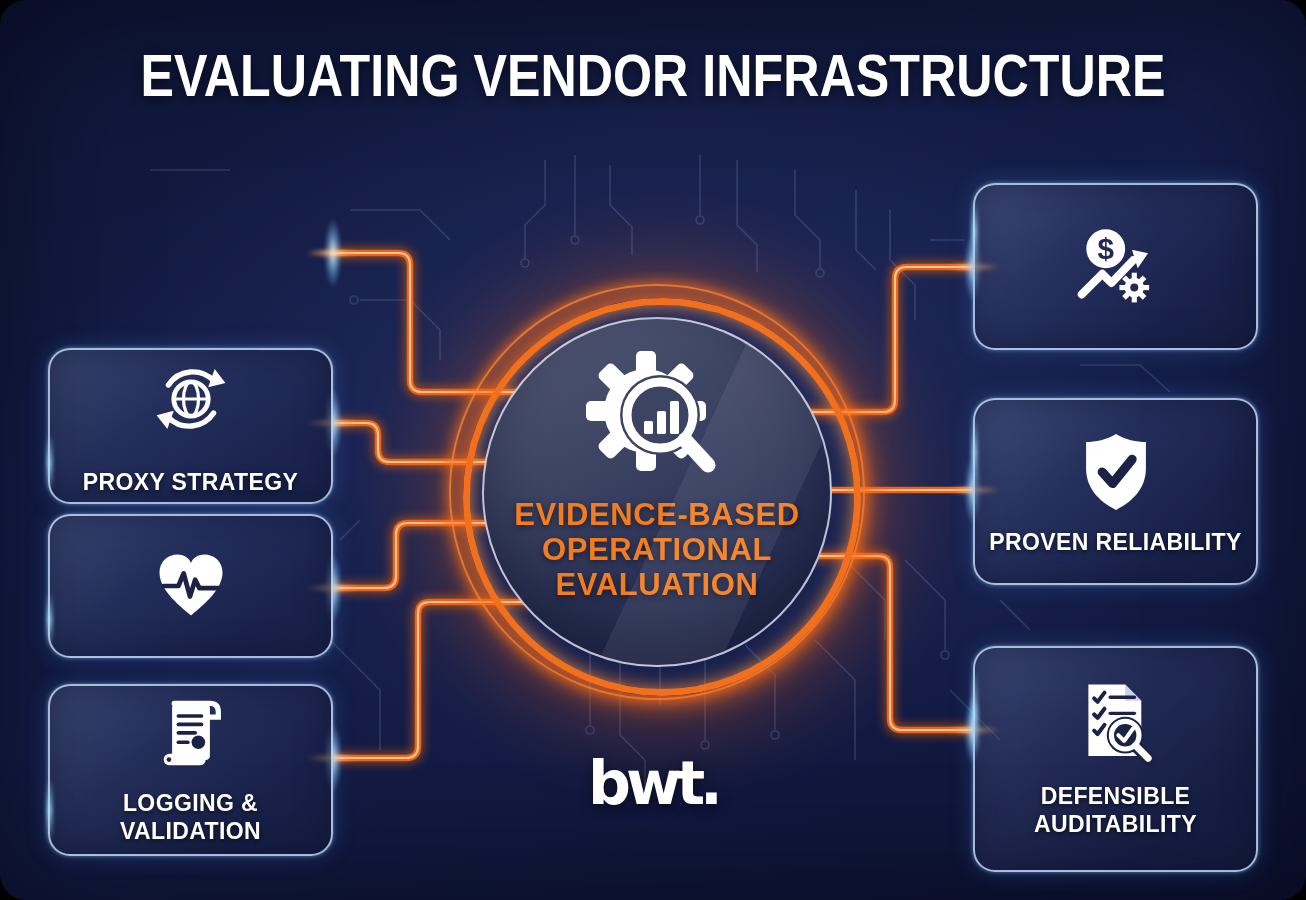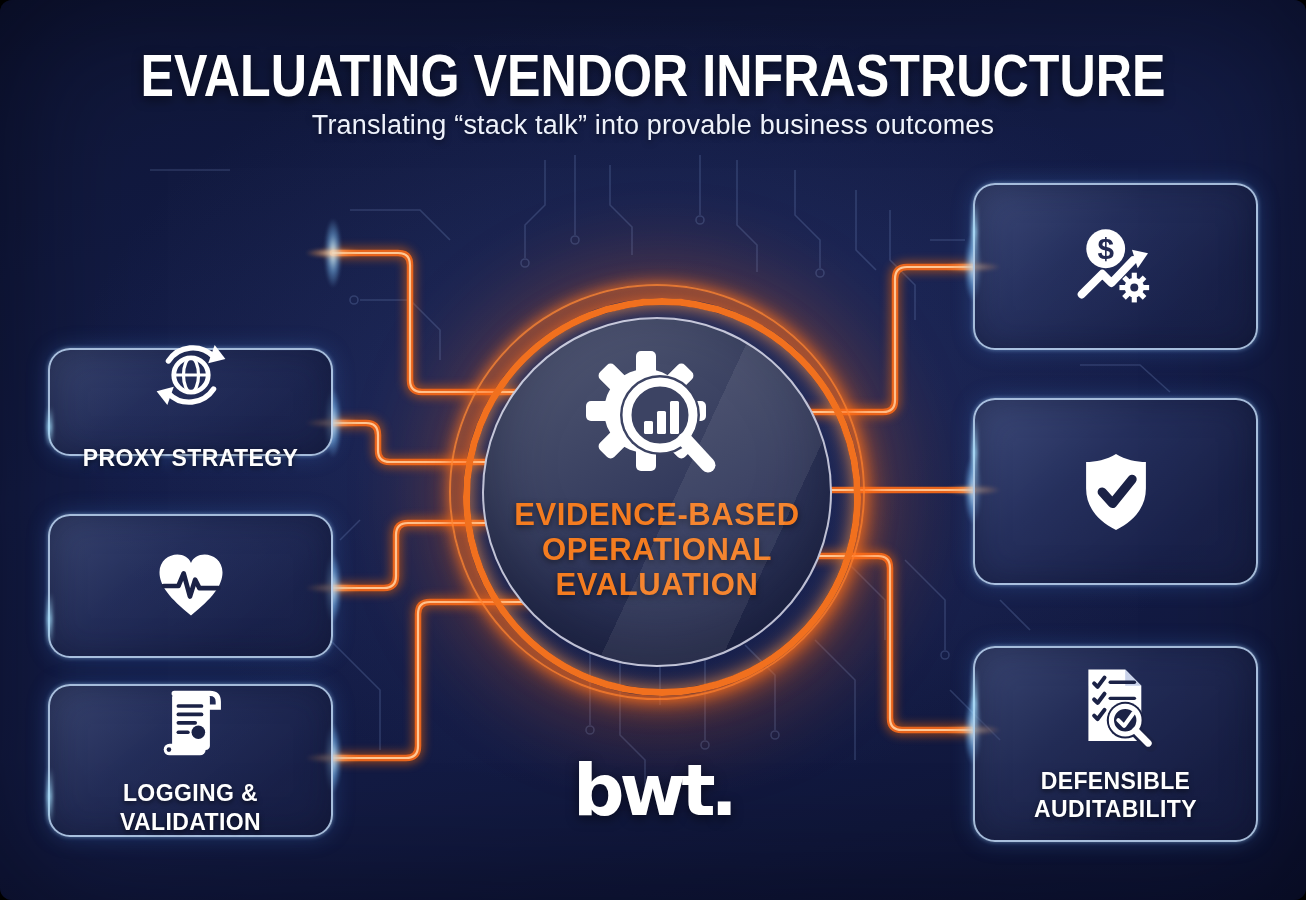--- a/index.html
+++ b/index.html
@@ -1,17 +1,17 @@
 <!DOCTYPE html>
 <html><head>
 <meta charset="utf-8">
 <style>
   html,body{margin:0;padding:0;background:#000;}
   #stage{
-    position:relative;width:1306px;height:900px;border-radius:12px;overflow:hidden;
+    position:relative;width:1306px;height:900px;border-radius:26px;overflow:hidden;
     font-family:"Liberation Sans",sans-serif;
     background:
       radial-gradient(ellipse 900px 600px at 50% 45%, rgba(72,88,158,0.28), transparent 65%),
       linear-gradient(165deg,#0f1638 0%, #141d48 40%, #131b44 70%, #0d1334 100%);
     box-shadow:inset 0 0 140px rgba(0,0,10,0.55);
   }
   .abs{position:absolute;}
   svg.layer{position:absolute;left:0;top:0;width:1306px;height:900px;pointer-events:none;}
 
   
@@ -42,26 +42,26 @@
     filter:blur(2px);border-radius:3px;
   }
   .panel.right-col::before{left:-3px;top:10%;}
   .p-label{
     color:#fff;font-weight:700;font-size:23px;letter-spacing:0.4px;text-align:center;
     text-shadow:0 2px 5px rgba(0,0,0,0.6);line-height:1.22;
   }
   .p-icon{display:block;line-height:0;}
 
   #p1{left:48px;top:182px;height:143px;}
-  #p2{left:48px;top:348px;height:108px;gap:26px;}
+  #p2{left:48px;top:348px;height:156px;gap:26px;}
   #p3{left:48px;top:514px;height:144px;}
-  #p4{left:48px;top:684px;height:153px;}
+  #p4{left:48px;top:684px;height:172px;}
   #p5{left:973px;top:183px;height:167px;}
   #p6{left:973px;top:398px;height:187px;}
-  #p7{left:973px;top:646px;height:196px;}
+  #p7{left:973px;top:646px;height:226px;}
 
   
   .flare{
     position:absolute;width:18px;height:70px;transform:translate(-50%,-50%);
     background:radial-gradient(closest-side, rgba(215,245,255,0.95), rgba(130,200,255,0.45) 55%, transparent);
     filter:blur(1.5px);border-radius:50%;
   }
   .flare::after{
     content:"";position:absolute;left:50%;top:50%;width:56px;height:10px;transform:translate(-50%,-50%);
     background:radial-gradient(closest-side, rgba(255,225,190,0.9), rgba(255,160,80,0.4) 60%, transparent);
@@ -91,21 +91,21 @@
     content:"";position:absolute;inset:0;border-radius:50%;
     background:linear-gradient(115deg, transparent 54%, rgba(255,255,255,0.07) 54%, rgba(255,255,255,0.07) 78%, transparent 78%);
   }
   .c-icon{margin-top:26px;line-height:0;}
   .c-text{color:#f47c20;font-weight:800;font-size:31px;letter-spacing:0.6px;line-height:1.13;
     text-align:center;text-shadow:0 2px 6px rgba(0,0,0,0.5);}
 
   
   #logo{
     left:0;right:0;top:748px;text-align:center;color:#fff;
-    font-family:"DejaVu Sans",sans-serif;font-size:72px;font-weight:700;letter-spacing:-5px;
+    font-family:"DejaVu Sans",sans-serif;font-size:60px;font-weight:700;letter-spacing:-5px;
     text-shadow:0 3px 12px rgba(0,0,0,0.5);
   }
 
   
   .c-glow{stroke:#ff6a00;stroke-width:11;fill:none;opacity:0.5;stroke-linecap:round;}
   .c-main{stroke:#e8641c;stroke-width:6.5;fill:none;stroke-linecap:round;}
   .c-hi{stroke:#ffc795;stroke-width:2.2;fill:none;stroke-linecap:round;}
 </style>
 </head>
 <body>
@@ -197,21 +197,20 @@
 
   <div class="flare" style="left:333px;top:253px;"></div>
   <div class="flare" style="left:333px;top:423px;"></div>
   <div class="flare" style="left:333px;top:588px;"></div>
   <div class="flare" style="left:333px;top:758px;"></div>
   <div class="flare" style="left:973px;top:267px;"></div>
   <div class="flare" style="left:973px;top:490px;"></div>
   <div class="flare" style="left:973px;top:730px;"></div>
 
   <div id="title" class="abs">EVALUATING VENDOR INFRASTRUCTURE</div>
-  <div id="subtitle" class="abs">Translating “stack talk” into provable business outcomes</div>
 
 
   <div id="p2" class="panel abs">
     <span class="p-icon">
       <svg width="86" height="86" viewBox="0 0 80 80">
         <circle cx="40" cy="40" r="16" fill="none" stroke="#fff" stroke-width="4.5"></circle>
         <ellipse cx="40" cy="40" rx="7" ry="16" fill="none" stroke="#fff" stroke-width="3"></ellipse>
         <line x1="24" y1="40" x2="56" y2="40" stroke="#fff" stroke-width="3"></line>
         <path d="M19 27 A27 27 0 0 1 61 23" fill="none" stroke="#fff" stroke-width="5" stroke-linecap="round"></path>
         <polygon points="62,12 72,25 56,29" fill="#fff"></polygon>
@@ -267,20 +266,21 @@
     </span>
   </div>
 
   <div id="p6" class="panel right-col abs">
     <span class="p-icon">
       <svg width="92" height="92" viewBox="0 0 80 80">
         <path d="M40 7 C48 12 58 14 66 14 V37 C66 53 56 65 40 73 C24 65 14 53 14 37 V14 C22 14 32 12 40 7 Z" fill="#fff"></path>
         <polyline points="28,40 37,50 54,29" fill="none" stroke="#1b2246" stroke-width="8" stroke-linecap="round" stroke-linejoin="round"></polyline>
       </svg>
     </span>
+    <div class="p-label">PROVEN RELIABILITY</div>
   </div>
 
   <div id="p7" class="panel right-col abs">
     <span class="p-icon">
       <svg width="92" height="92" viewBox="0 0 80 80">
         <path d="M16 4 H48 L62 18 V66 H16 Z" fill="#fff"></path>
         <polygon points="48,4 62,18 48,18" fill="#c9d2ea"></polygon>
         <polyline points="21,16 24,19 30,11" fill="none" stroke="#1b2246" stroke-width="3.5" stroke-linecap="round" stroke-linejoin="round"></polyline>
         <polyline points="21,30 24,33 30,25" fill="none" stroke="#1b2246" stroke-width="3.5" stroke-linecap="round" stroke-linejoin="round"></polyline>
         <polyline points="21,44 24,47 30,39" fill="none" stroke="#1b2246" stroke-width="3.5" stroke-linecap="round" stroke-linejoin="round"></polyline>

